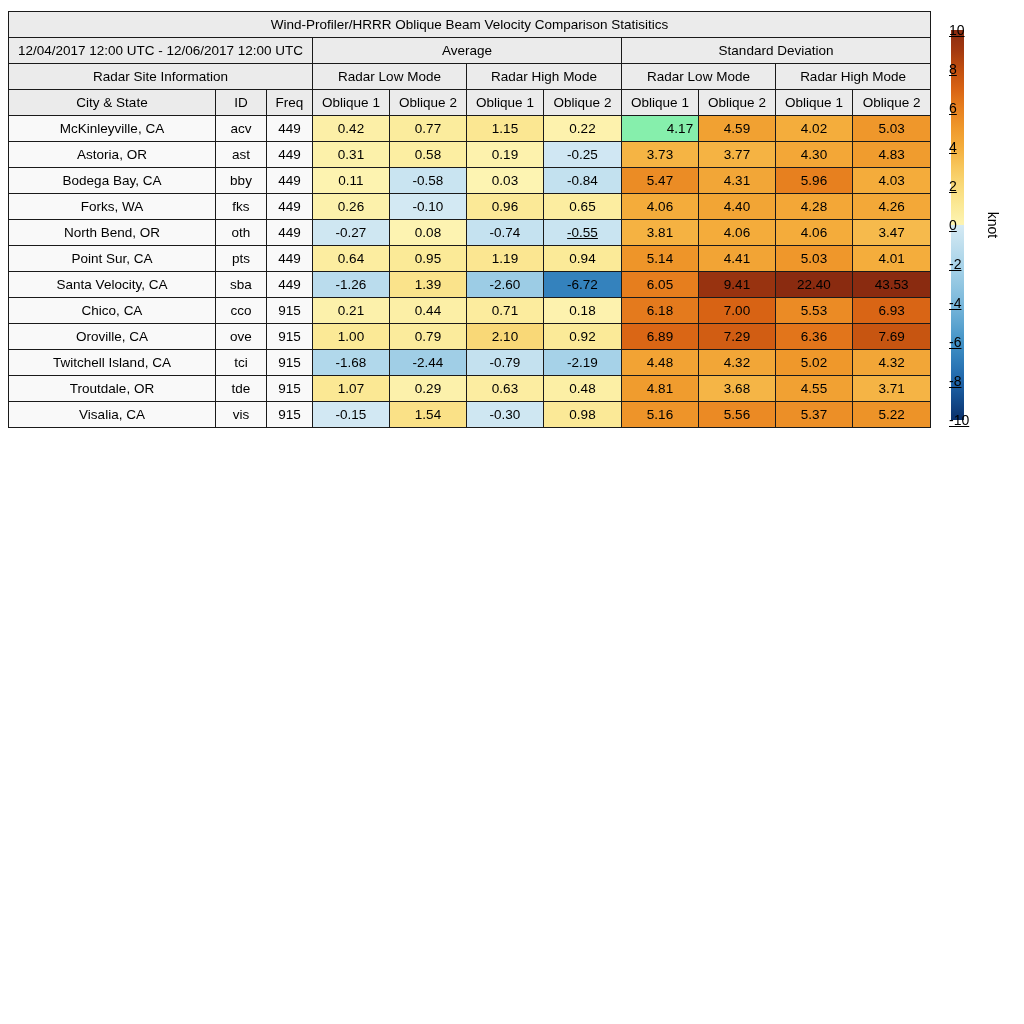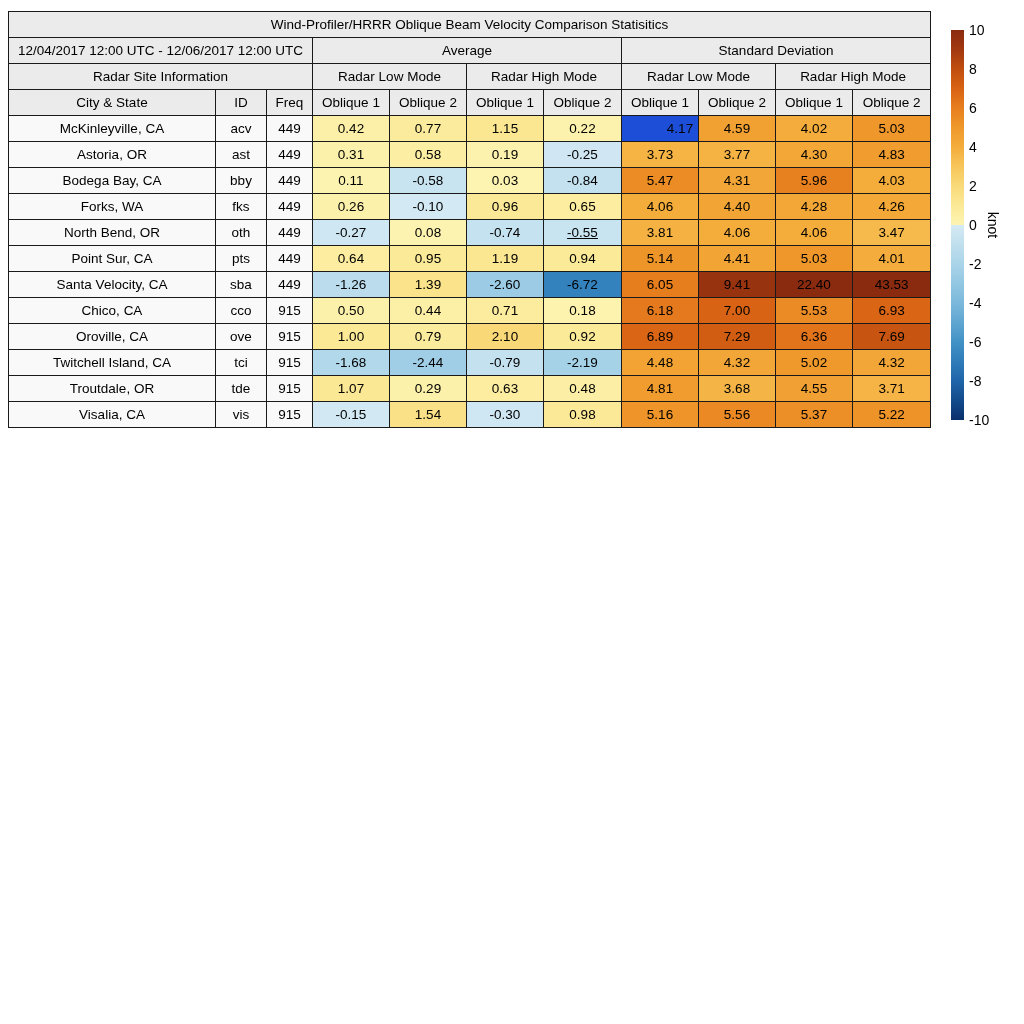--- a/index.html
+++ b/index.html
@@ -14,22 +14,22 @@
   }
   table.stats td{
     border:1px solid #1a1a1a;
     text-align:center;vertical-align:middle;
     height:25px;padding:0;overflow:hidden;white-space:nowrap;
   }
   td.hdr{background:#ebebeb;}
   td.lbl{background:#f9f9f9;}
   #colorbar{position:absolute;left:951px;top:30px;width:13px;height:390px;}
   .cbtick{
-    position:absolute;left:969px;transform:translateY(-50%);
-    font-size:14px;line-height:14px;white-space:nowrap;
+    position:absolute;left:949px;transform:translateY(-50%);
+    font-size:14px;line-height:14px;white-space:nowrap;text-decoration:underline;
   }
   #cblabel{
     position:absolute;left:985px;top:225px;transform:translateY(-50%);
     writing-mode:vertical-rl;font-size:14px;
   }
 </style>
 </head>
 <body>
 
 <div id="canvas">
@@ -80,21 +80,21 @@
     </tbody>
     <tbody id="data-rows">
         <tr>
           <td class="lbl">McKinleyville, CA</td>
           <td class="lbl">acv</td>
           <td class="lbl">449</td>
           <td style="background: rgb(252, 239, 167);">0.42</td>
           <td style="background: rgb(251, 236, 157);">0.77</td>
           <td style="background: rgb(251, 231, 146);">1.15</td>
           <td style="background: rgb(253, 242, 173);">0.22</td>
-          <td style="background: #1d4ed8; padding-left: 40px;">4.17</td>
+          <td style="background: #86efac; padding-left: 40px;">4.17</td>
           <td style="background: rgb(241, 161, 50);">4.59</td>
           <td style="background: rgb(244, 173, 60);">4.02</td>
           <td style="background: rgb(239, 151, 43);">5.03</td>
         </tr>
         <tr>
           <td class="lbl">Astoria, OR</td>
           <td class="lbl">ast</td>
           <td class="lbl">449</td>
           <td style="background: rgb(252, 241, 170);">0.31</td>
           <td style="background: rgb(252, 238, 162);">0.58</td>
@@ -167,21 +167,21 @@
           <td style="background: rgb(52, 130, 189);">-6.72</td>
           <td style="background: rgb(230, 126, 30);">6.05</td>
           <td style="background: rgb(152, 51, 16);">9.41</td>
           <td style="background: rgb(138, 43, 16);">22.40</td>
           <td style="background: rgb(138, 43, 16);">43.53</td>
         </tr>
         <tr>
           <td class="lbl">Chico, CA</td>
           <td class="lbl">cco</td>
           <td class="lbl">915</td>
-          <td style="background: rgb(252, 241, 171);">0.50</td>
+          <td style="background: rgb(252, 241, 171);">0.21</td>
           <td style="background: rgb(252, 239, 166);">0.44</td>
           <td style="background: rgb(252, 236, 158);">0.71</td>
           <td style="background: rgb(253, 242, 174);">0.18</td>
           <td style="background: rgb(228, 122, 29);">6.18</td>
           <td style="background: rgb(216, 99, 20);">7.00</td>
           <td style="background: rgb(235, 139, 37);">5.53</td>
           <td style="background: rgb(217, 101, 21);">6.93</td>
         </tr>
         <tr>
           <td class="lbl">Oroville, CA</td>

